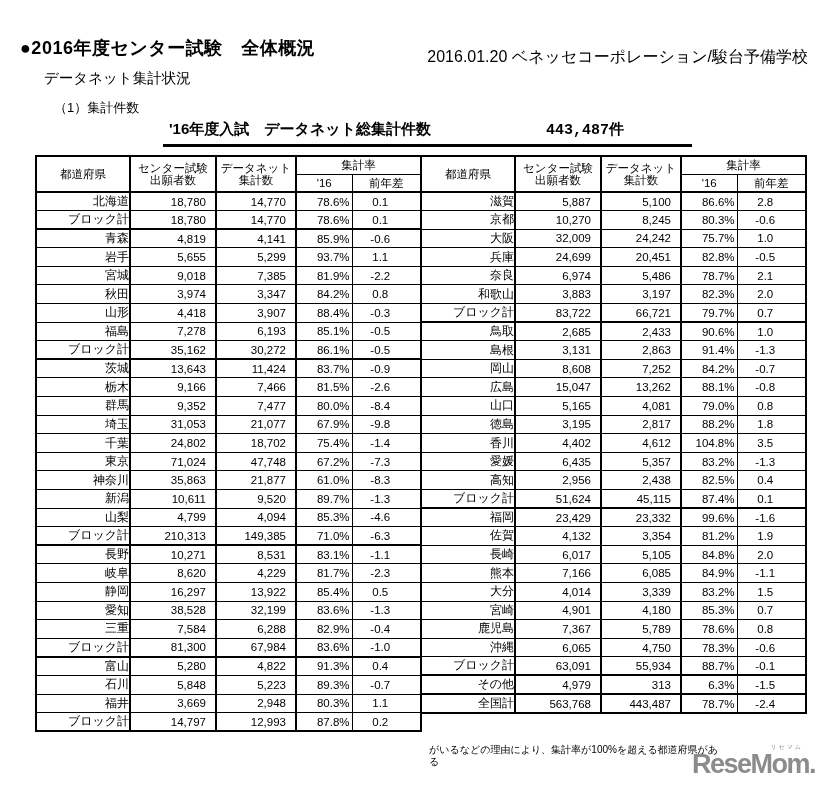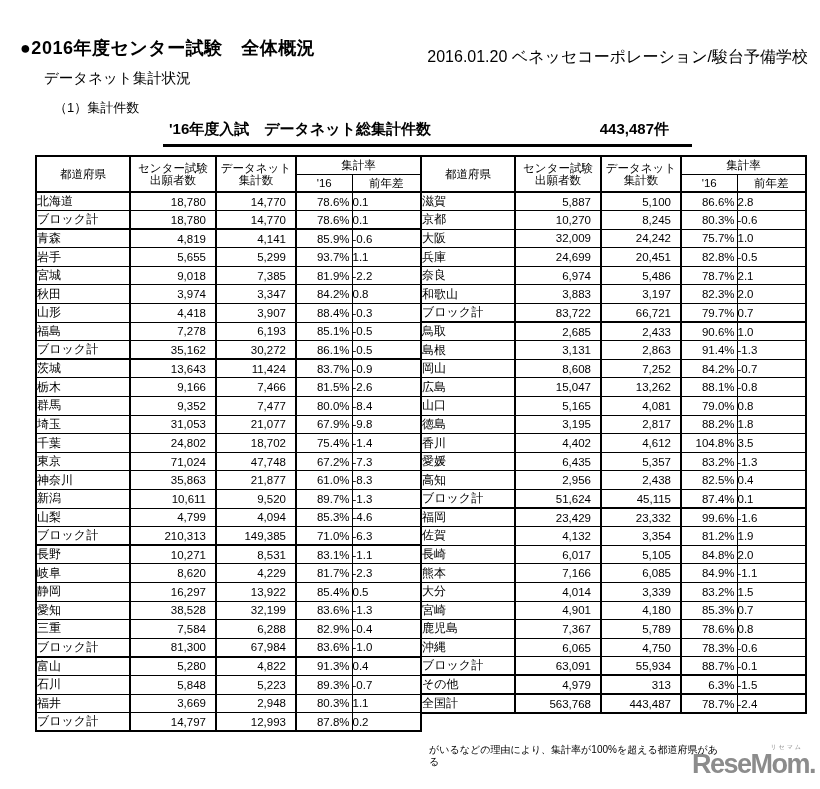--- a/index.html
+++ b/index.html
@@ -12,35 +12,35 @@
   .credit     { position:absolute; right:12px; top:47px; font-size:16px; }
   .subtitle   { position:absolute; left:44px; top:69px; font-size:14.5px; }
   .section    { position:absolute; left:54px; top:99px; font-size:13px; }
 
   .summary {
     position:absolute; left:163px; top:118px; width:529px;
     border-bottom:3px solid #000; padding:2px 0 5px 0;
     display:flex; align-items:baseline; font-weight:bold; font-size:15px;
   }
   .summary .lbl { margin-left:6px; }
-  .summary .val { margin-left:auto; margin-right:23px; }
+  .summary .val { margin-left:auto; margin-right:68px;font-family:Liberation Mono, monospace; }
 
   .tables { position:absolute; left:35px; top:155px; display:flex; align-items:flex-start; }
   table.t { border-collapse:collapse; table-layout:fixed; border:2px solid #000; }
   table.t-right { margin-left:-2px; }
   .t th, .t td { border:1px solid #000; padding:0; white-space:nowrap; overflow:hidden; }
   .t th { font-weight:normal; font-size:11.5px; text-align:center; height:18px; line-height:12px; }
   .t th.hn, .t th.ha, .t th.hd { border-bottom:2px solid #000; border-right:2px solid #000; }
   .t th.h16, .t th.hdf { border-bottom:2px solid #000; }
   .t td { height:18.6px; font-size:11.5px; }
-  .t td.cn { text-align:left; font-size:12px; border-right:2px solid #000; }
+  .t td.cn { text-align:right; font-size:12px; border-right:2px solid #000; }
   .t td.ca { text-align:right; padding-right:9px; border-right:2px solid #000; }
   .t td.cd { text-align:right; padding-right:9px; border-right:2px solid #000; }
   .t td.cr { text-align:right; padding-right:2px; }
-  .t td.cf { text-align:left; padding-right:12px; }
+  .t td.cf { text-align:center; padding-right:12px; }
   .t tr.bend td { border-bottom:2px solid #000; }
 
   .footnotes { position:absolute; left:421px; top:744px; width:300px; font-size:10px; line-height:11.5px; }
   .footnotes .ind { padding-left:8px; }
 
   .logo { position:absolute; right:5px; top:744px; text-align:right; color:#8c8c8c; }
   .logo .ruby { font-size:6px; letter-spacing:2px; margin-right:12px; line-height:7px; }
   .logo .word { font-size:27px; font-weight:bold; letter-spacing:-1.5px; line-height:26px;
                 font-family:"Liberation Sans","DejaVu Sans",sans-serif; }
 </style>

